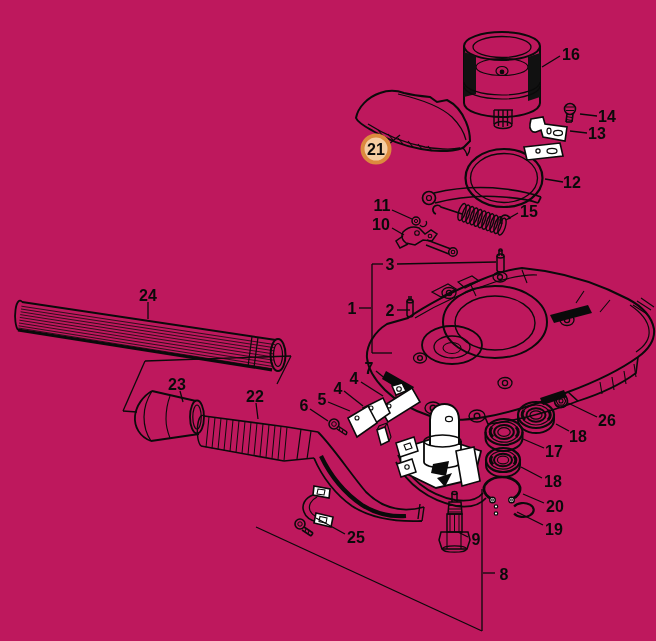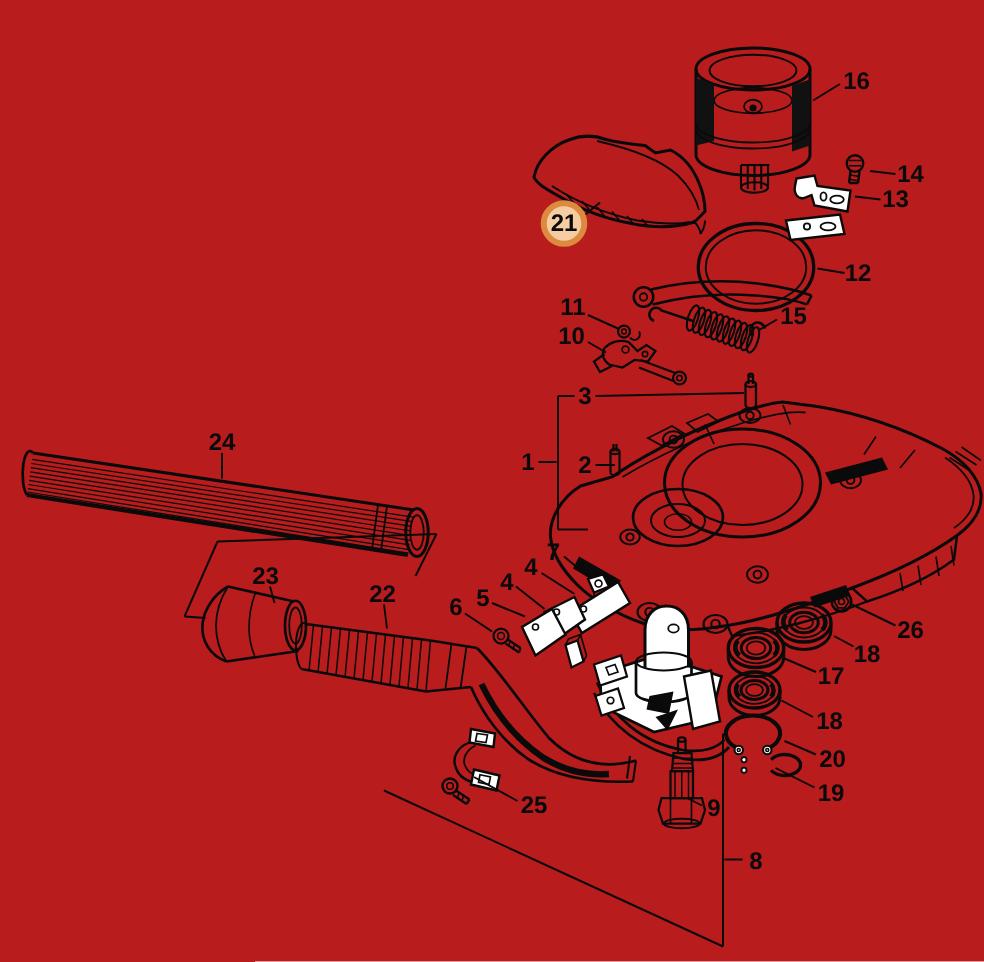--- a/index.html
+++ b/index.html
@@ -1,16 +1,16 @@
 <!DOCTYPE html>
 <html><head>
 <meta charset="utf-8">
 <style>
   html,body{margin:0;padding:0;background:#ffffff;}
-  .stage{position:relative;width:656px;height:641px;background:#b91c1c;overflow:hidden;
+  .stage{position:relative;width:656px;height:641px;background:#be185d;overflow:hidden;
          font-family:"Liberation Sans",sans-serif;}
   svg{display:block;}
   text.callout-label{font-family:"Liberation Sans","DejaVu Sans",sans-serif;
        font-weight:bold;font-size:16px;fill:#0a0a0a;}
   .ln{stroke:#0a0a0a;fill:none;}
 </style>
 </head>
 <body>
 
 <div class="stage">

